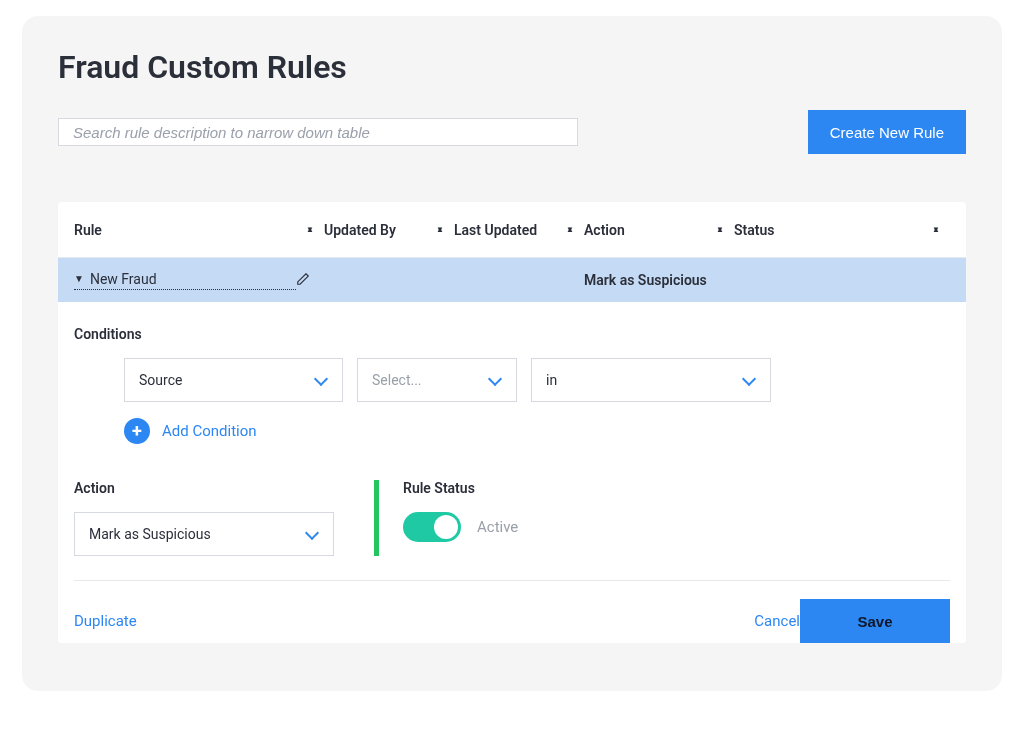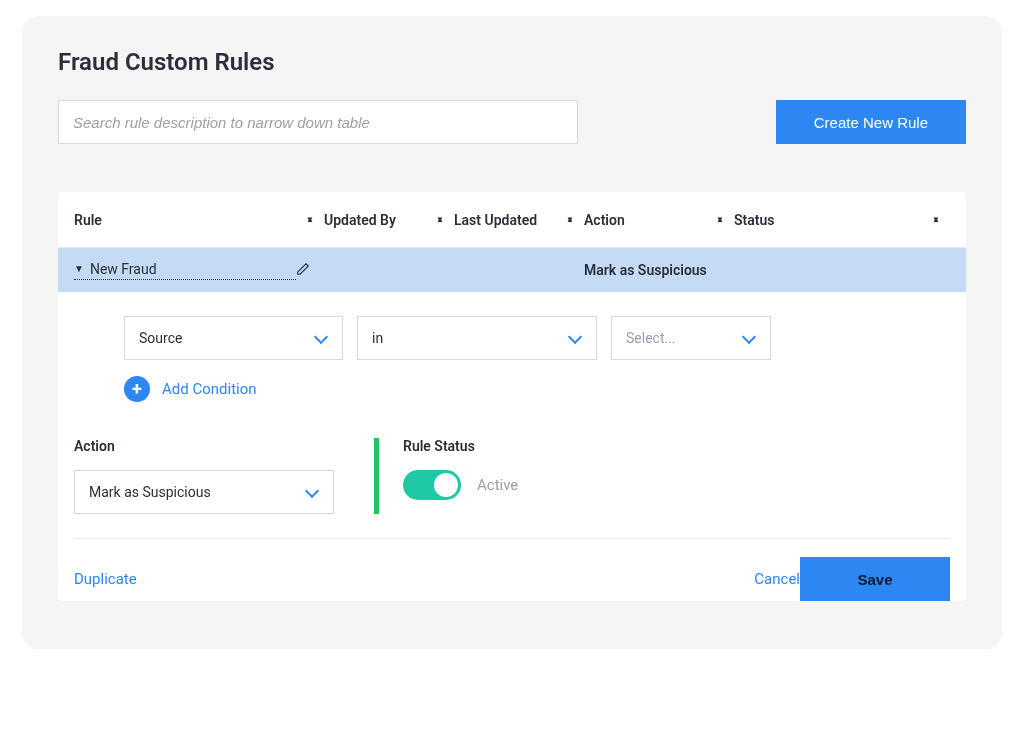--- a/index.html
+++ b/index.html
@@ -12,48 +12,48 @@
   }
   .page {
     width: 980px;
     margin: 16px auto;
     background: #f5f5f5;
     border-radius: 16px;
     padding: 32px 36px 48px 36px;
     position: relative;
   }
   .title {
-    font-size: 24px;
+    font-size: 32px;
     font-weight: 600;
     color: #2b2f3a;
     margin-bottom: 24px;
   }
   .toolbar {
     display: flex;
     justify-content: space-between;
     align-items: center;
     margin-bottom: 48px;
   }
   .search {
     width: 520px;
-    height: 44px;
+    height: 28px;
     border: 1px solid #d6dae0;
     background: #fff;
     padding: 0 14px;
     font-size: 15px;
     color: #2b2f3a;
     outline: none;
   }
   .search::placeholder { color: #9aa0aa; font-style: italic; }
   .btn-primary {
     background: #2d87f3;
     color: #fff;
     border: none;
     height: 44px;
-    padding: 0 38px;
+    padding: 0 22px;
     font-size: 15px;
     cursor: pointer;
   }
   .table-wrap {
     background: #fff;
     border-radius: 4px;
     overflow: hidden;
   }
   .thead {
     display: flex;
@@ -257,32 +257,33 @@
         </span>
       </div>
       <div class="col-upby"></div>
       <div class="col-lastupd"></div>
       <div class="col-action" style="font-weight:600;">Mark as Suspicious</div>
       <div class="col-status"></div>
     </div>
 
     <div class="editor">
 
+      <div class="section-label">Conditions</div>
 
       <div class="cond-row">
         <div class="select" style="width:219px;">
           <span>Source</span>
           <span class="chev"></span>
         </div>
+        <div class="select placeholder" style="width:160px;">
+          <span>Select...</span>
+          <span class="chev"></span>
+        </div>
         <div class="select" style="width:240px;">
           <span>in</span>
-          <span class="chev"></span>
-        </div>
-        <div class="select placeholder" style="width:160px;">
-          <span>Select...</span>
           <span class="chev"></span>
         </div>
       </div>
 
       <div class="add-cond">
         <span class="plus-circle">+</span>
         <span>Add Condition</span>
       </div>
 
       <div class="two-col">

